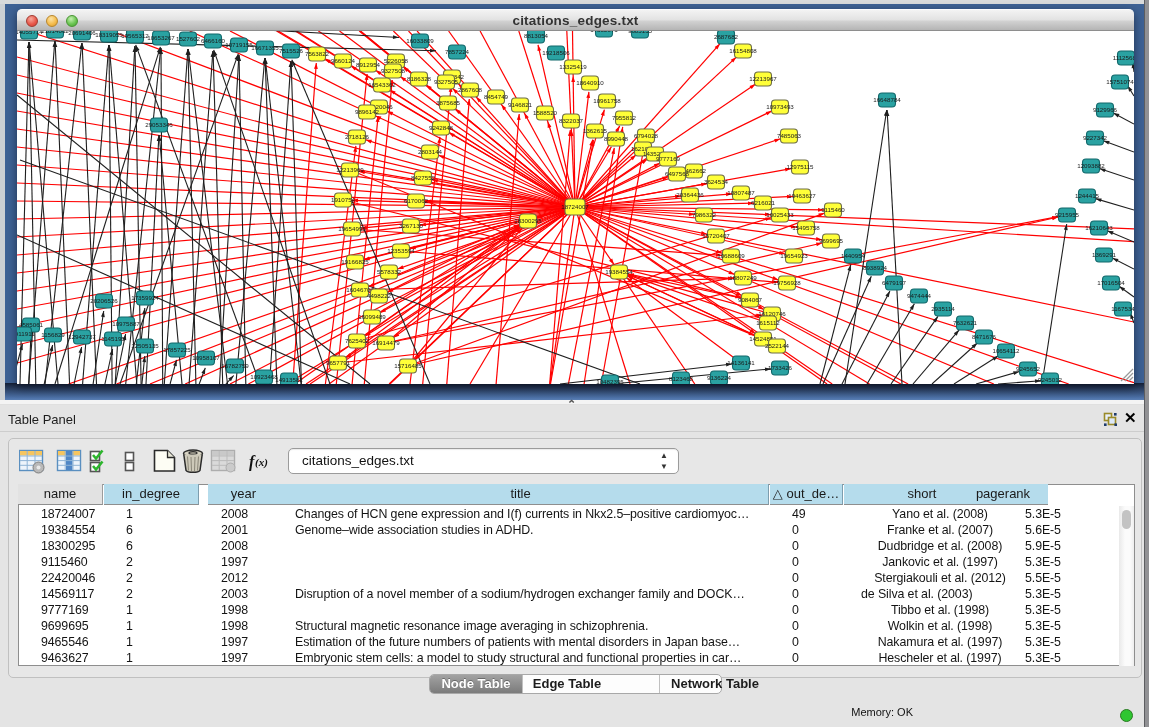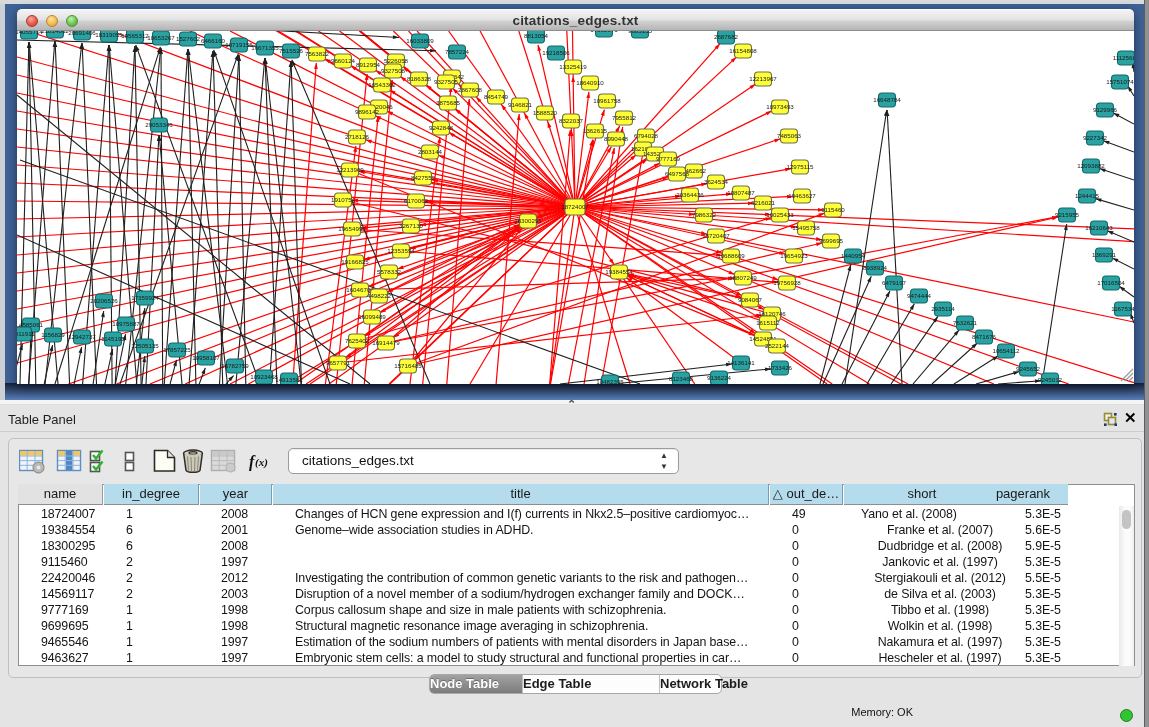--- a/index.html
+++ b/index.html
@@ -41,21 +41,21 @@
 .th { position:absolute; top:484px; height:21px; background:#b5dcec; border-right:1px solid #7d9dae;
   border-bottom:1px solid #8e8e8e; font-size:13px; color:#1a1a1a; text-align:center; line-height:20px; }
 .trow { position:absolute; left:18px; width:1100px; height:16px; font-size:12.4px; letter-spacing:-0.1px; color:#141414; }
 .trow span { position:absolute; top:0; white-space:nowrap; line-height:16px; }
 #scrollbar { position:absolute; left:1119px; top:506px; width:15px; height:160px;
   background:linear-gradient(90deg,#e9e9e9,#fbfbfb 40%,#fbfbfb 75%,#eeeeee); }
 #thumb { position:absolute; left:3px; top:4px; width:9px; height:19px; background:#c3c3c3;
   border-radius:5px; }
 #tabs { position:absolute; left:429px; top:674px; width:293px; height:20px; border:1px solid #a8a8a8;
   border-radius:5px; background:#fdfdfd; font-size:13px; font-weight:700; }
-#tabs .seg { position:absolute; top:0; height:18px; line-height:18px; text-align:left; color:#1c1c1c; }
+#tabs .seg { position:absolute; top:0; height:18px; line-height:18px; text-align:center; color:#1c1c1c; }
 #seg1 { left:0; width:92px; background:linear-gradient(#a2a2a2,#7b7b7b); color:#fff !important;
   border-radius:4px 0 0 4px; text-shadow:0 -1px 0 rgba(0,0,0,.3); }
 #seg2 { left:92px; width:89px; border-left:1px solid #c0c0c0; }
 #seg3 { left:181px; width:111px; border-left:1px solid #c0c0c0;margin-left:48px; }
 #memory { position:absolute; right:34px; top:706px; font-size:11px; color:#111; }
 #memdot { position:absolute; left:1120px; top:709px; width:13px; height:13px; border-radius:50%;
   background:#2fc631; border:1.5px solid #2a7a22; }
 </style></head>
 <body>
 <div id="root">
@@ -835,32 +835,32 @@
 <circle cx="19.5" cy="19.5" r="4.5" fill="#c2c2c2" stroke="#9a9a9a"></circle>
 </g>
 
 <text x="230" y="19" font-family="Liberation Serif, serif" font-style="italic" font-weight="700" font-size="16" fill="#111">f</text>
 <text x="236" y="18" font-family="Liberation Serif, serif" font-style="italic" font-weight="700" font-size="11" fill="#111">(x)</text>
 </svg>
 <div id="dropdown">citations_edges.txt<span class="arr">▲<br>▼</span></div>
 <div id="tablebox"></div>
 <div class="th" style="left:18px;width:85px;background:#e2e2e2;border-right:1px solid #9c9c9c">name</div>
 <div class="th" style="left:104px;width:95px">in_degree</div>
-<div class="th" style="left:200px;width:72px">year</div>
+<div class="th" style="left:208px;width:72px">year</div>
 <div class="th" style="left:273px;width:496px">title</div>
 <div class="th" style="left:770px;width:73px">△ out_de…</div>
 <div class="th" style="left:844px;width:157px">short</div>
-<div class="th" style="left:978px;width:90px;border-right:none">pagerank</div>
+<div class="th" style="left:958px;width:90px;border-right:none">pagerank</div>
 <div class="trow" style="top:506px">
 <span style="left:23px">18724007</span>
 <span style="left:108px">1</span>
 <span style="left:203px">2008</span>
 <span style="left:277px">Changes of HCN gene expression and I(f) currents in Nkx2.5–positive cardiomyoc…</span>
 <span style="left:774px">49</span>
-<span style="left:843px;width:158px;">Yano et al. (2008)</span>
+<span style="left:843px;width:158px;text-align:center">Yano et al. (2008)</span>
 <span style="left:1007px">5.3E-5</span>
 </div>
 <div class="trow" style="top:522px">
 <span style="left:23px">19384554</span>
 <span style="left:108px">6</span>
 <span style="left:203px">2001</span>
 <span style="left:277px">Genome–wide association studies in ADHD.</span>
 <span style="left:774px">0</span>
 <span style="left:843px;width:158px;text-align:center">Franke et al. (2007)</span>
 <span style="left:1007px">5.6E-5</span>
@@ -878,57 +878,55 @@
 <span style="left:108px">2</span>
 <span style="left:203px">1997</span>
 <span style="left:774px">0</span>
 <span style="left:843px;width:158px;text-align:center">Jankovic et al. (1997)</span>
 <span style="left:1007px">5.3E-5</span>
 </div>
 <div class="trow" style="top:570px">
 <span style="left:23px">22420046</span>
 <span style="left:108px">2</span>
 <span style="left:203px">2012</span>
-<span style="left:277px">Investigating the contribution of common genetic variants to the risk and pathogen…</span>
 <span style="left:774px">0</span>
 <span style="left:843px;width:158px;text-align:center">Stergiakouli et al. (2012)</span>
 <span style="left:1007px">5.5E-5</span>
 </div>
 <div class="trow" style="top:586px">
 <span style="left:23px">14569117</span>
 <span style="left:108px">2</span>
 <span style="left:203px">2003</span>
 <span style="left:277px">Disruption of a novel member of a sodium/hydrogen exchanger family and DOCK…</span>
 <span style="left:774px">0</span>
-<span style="left:843px;width:158px;text-align:center">de Silva et al. (2003)</span>
+<span style="left:843px;width:158px;">de Silva et al. (2003)</span>
 <span style="left:1007px">5.3E-5</span>
 </div>
 <div class="trow" style="top:602px">
 <span style="left:23px">9777169</span>
 <span style="left:108px">1</span>
 <span style="left:203px">1998</span>
-<span style="left:277px">Corpus callosum shape and size in male patients with schizophrenia.</span>
 <span style="left:774px">0</span>
 <span style="left:843px;width:158px;text-align:center">Tibbo et al. (1998)</span>
 <span style="left:1007px">5.3E-5</span>
 </div>
 <div class="trow" style="top:618px">
 <span style="left:23px">9699695</span>
 <span style="left:108px">1</span>
 <span style="left:203px">1998</span>
 <span style="left:277px">Structural magnetic resonance image averaging in schizophrenia.</span>
 <span style="left:774px">0</span>
 <span style="left:843px;width:158px;text-align:center">Wolkin et al. (1998)</span>
 <span style="left:1007px">5.3E-5</span>
 </div>
 <div class="trow" style="top:634px">
 <span style="left:23px">9465546</span>
 <span style="left:108px">1</span>
 <span style="left:203px">1997</span>
-<span style="left:277px">Estimation of the sodium numbers of patients with mental disorders in Japan base…</span>
+<span style="left:277px">Estimation of the future numbers of patients with mental disorders in Japan base…</span>
 <span style="left:774px">0</span>
 <span style="left:843px;width:158px;text-align:center">Nakamura et al. (1997)</span>
 <span style="left:1007px">5.3E-5</span>
 </div>
 <div class="trow" style="top:650px">
 <span style="left:23px">9463627</span>
 <span style="left:108px">1</span>
 <span style="left:203px">1997</span>
 <span style="left:277px">Embryonic stem cells: a model to study structural and functional properties in car…</span>
 <span style="left:774px">0</span>

